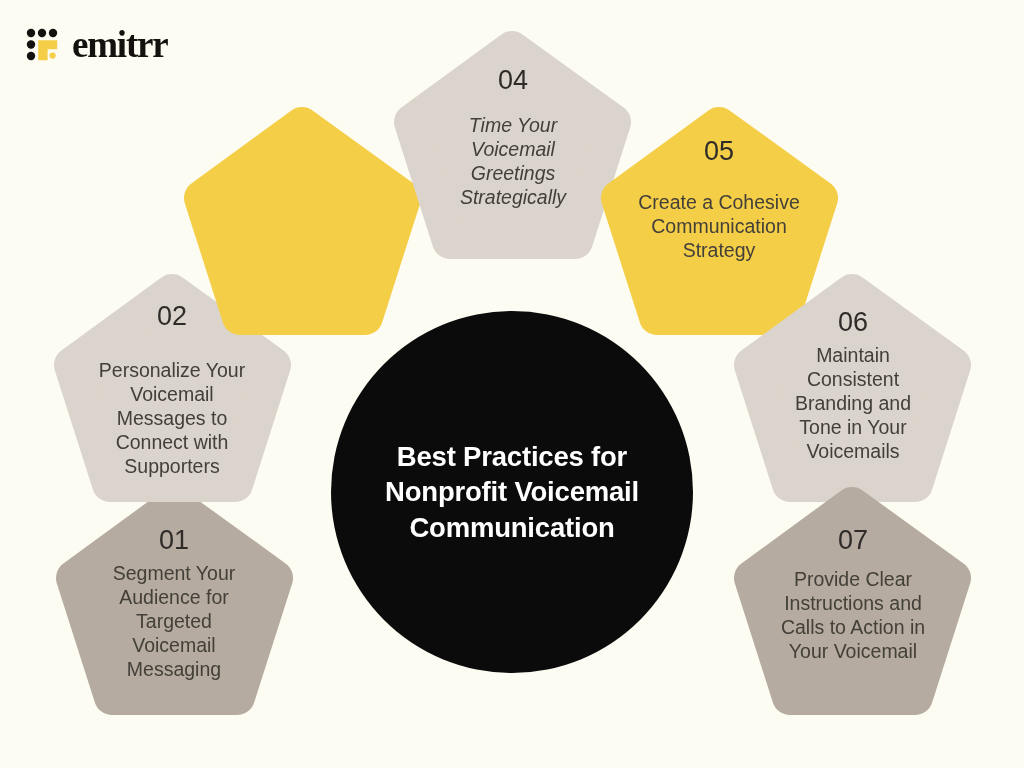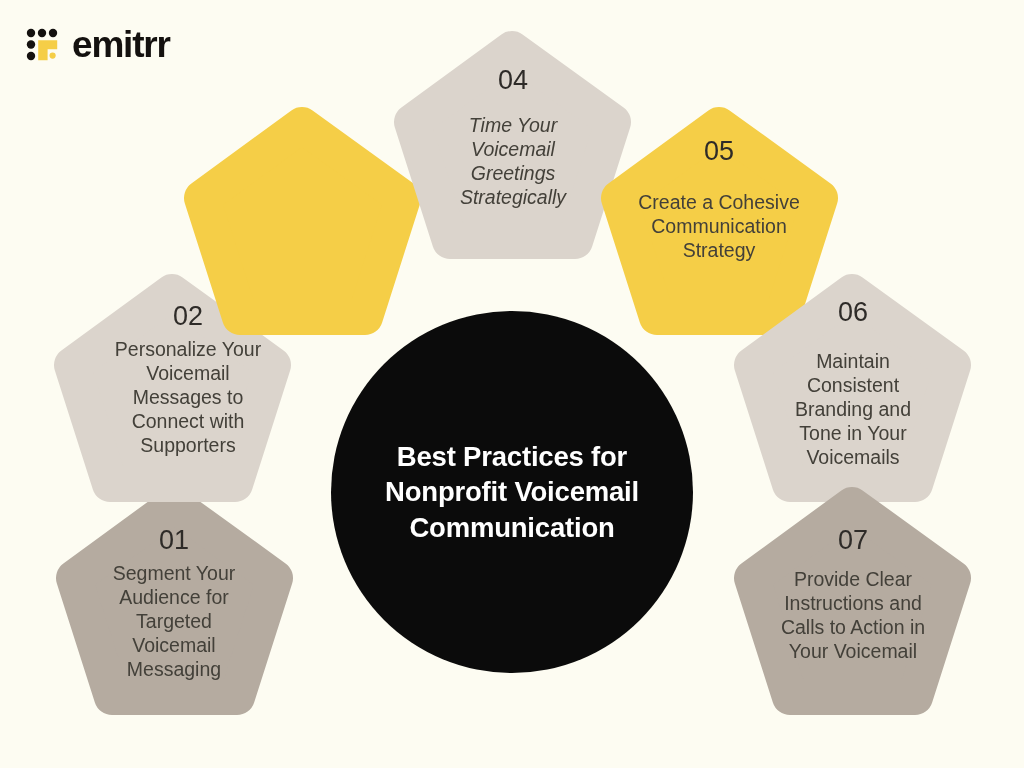--- a/index.html
+++ b/index.html
@@ -28,20 +28,21 @@
     width: 34px;
     height: 34px;
     display: block;
   }
   #logo-word {
     font-size: 37px;
     font-weight: bold;
     letter-spacing: -1.2px;
     color: #14110F;
     line-height: 1;
+    font-family: Liberation Serif, serif;
   }
 
   
   #stage {
     position: absolute;
     left: 0;
     top: 0;
     width: 1024px;
     height: 768px;
   }
@@ -133,21 +134,21 @@
 
   <div class="node" style="left:64px; top:527px; width:220px;">
     <div class="num">01</div>
     <div class="body" style="margin-top:8px;">Segment Your
 Audience for
 Targeted
 Voicemail
 Messaging</div>
   </div>
 
-  <div class="node" style="left:78px; top:303px; width:220px;">
+  <div class="node" style="left:62px; top:303px; width:220px;gap:21px;">
     <div class="num">02</div>
     <div class="body" style="margin-top:8px;">Personalize Your
 Voicemail
 Messages to
 Connect with
 Supporters</div>
   </div>
 
 
   <div class="node" style="left:402px; top:67px; width:222px;">
@@ -158,21 +159,21 @@
 Strategically</div>
   </div>
 
   <div class="node" style="left:607px; top:138px; width:224px;">
     <div class="num">05</div>
     <div class="body" style="margin-top:26px;">Create a Cohesive
 Communication
 Strategy</div>
   </div>
 
-  <div class="node" style="left:742px; top:299px; width:222px;gap:16px;">
+  <div class="node" style="left:742px; top:309px; width:222px;">
     <div class="num">06</div>
     <div class="body" style="margin-top:8px;">Maintain
 Consistent
 Branding and
 Tone in Your
 Voicemails</div>
   </div>
 
   <div class="node" style="left:742px; top:527px; width:222px;">
     <div class="num">07</div>

